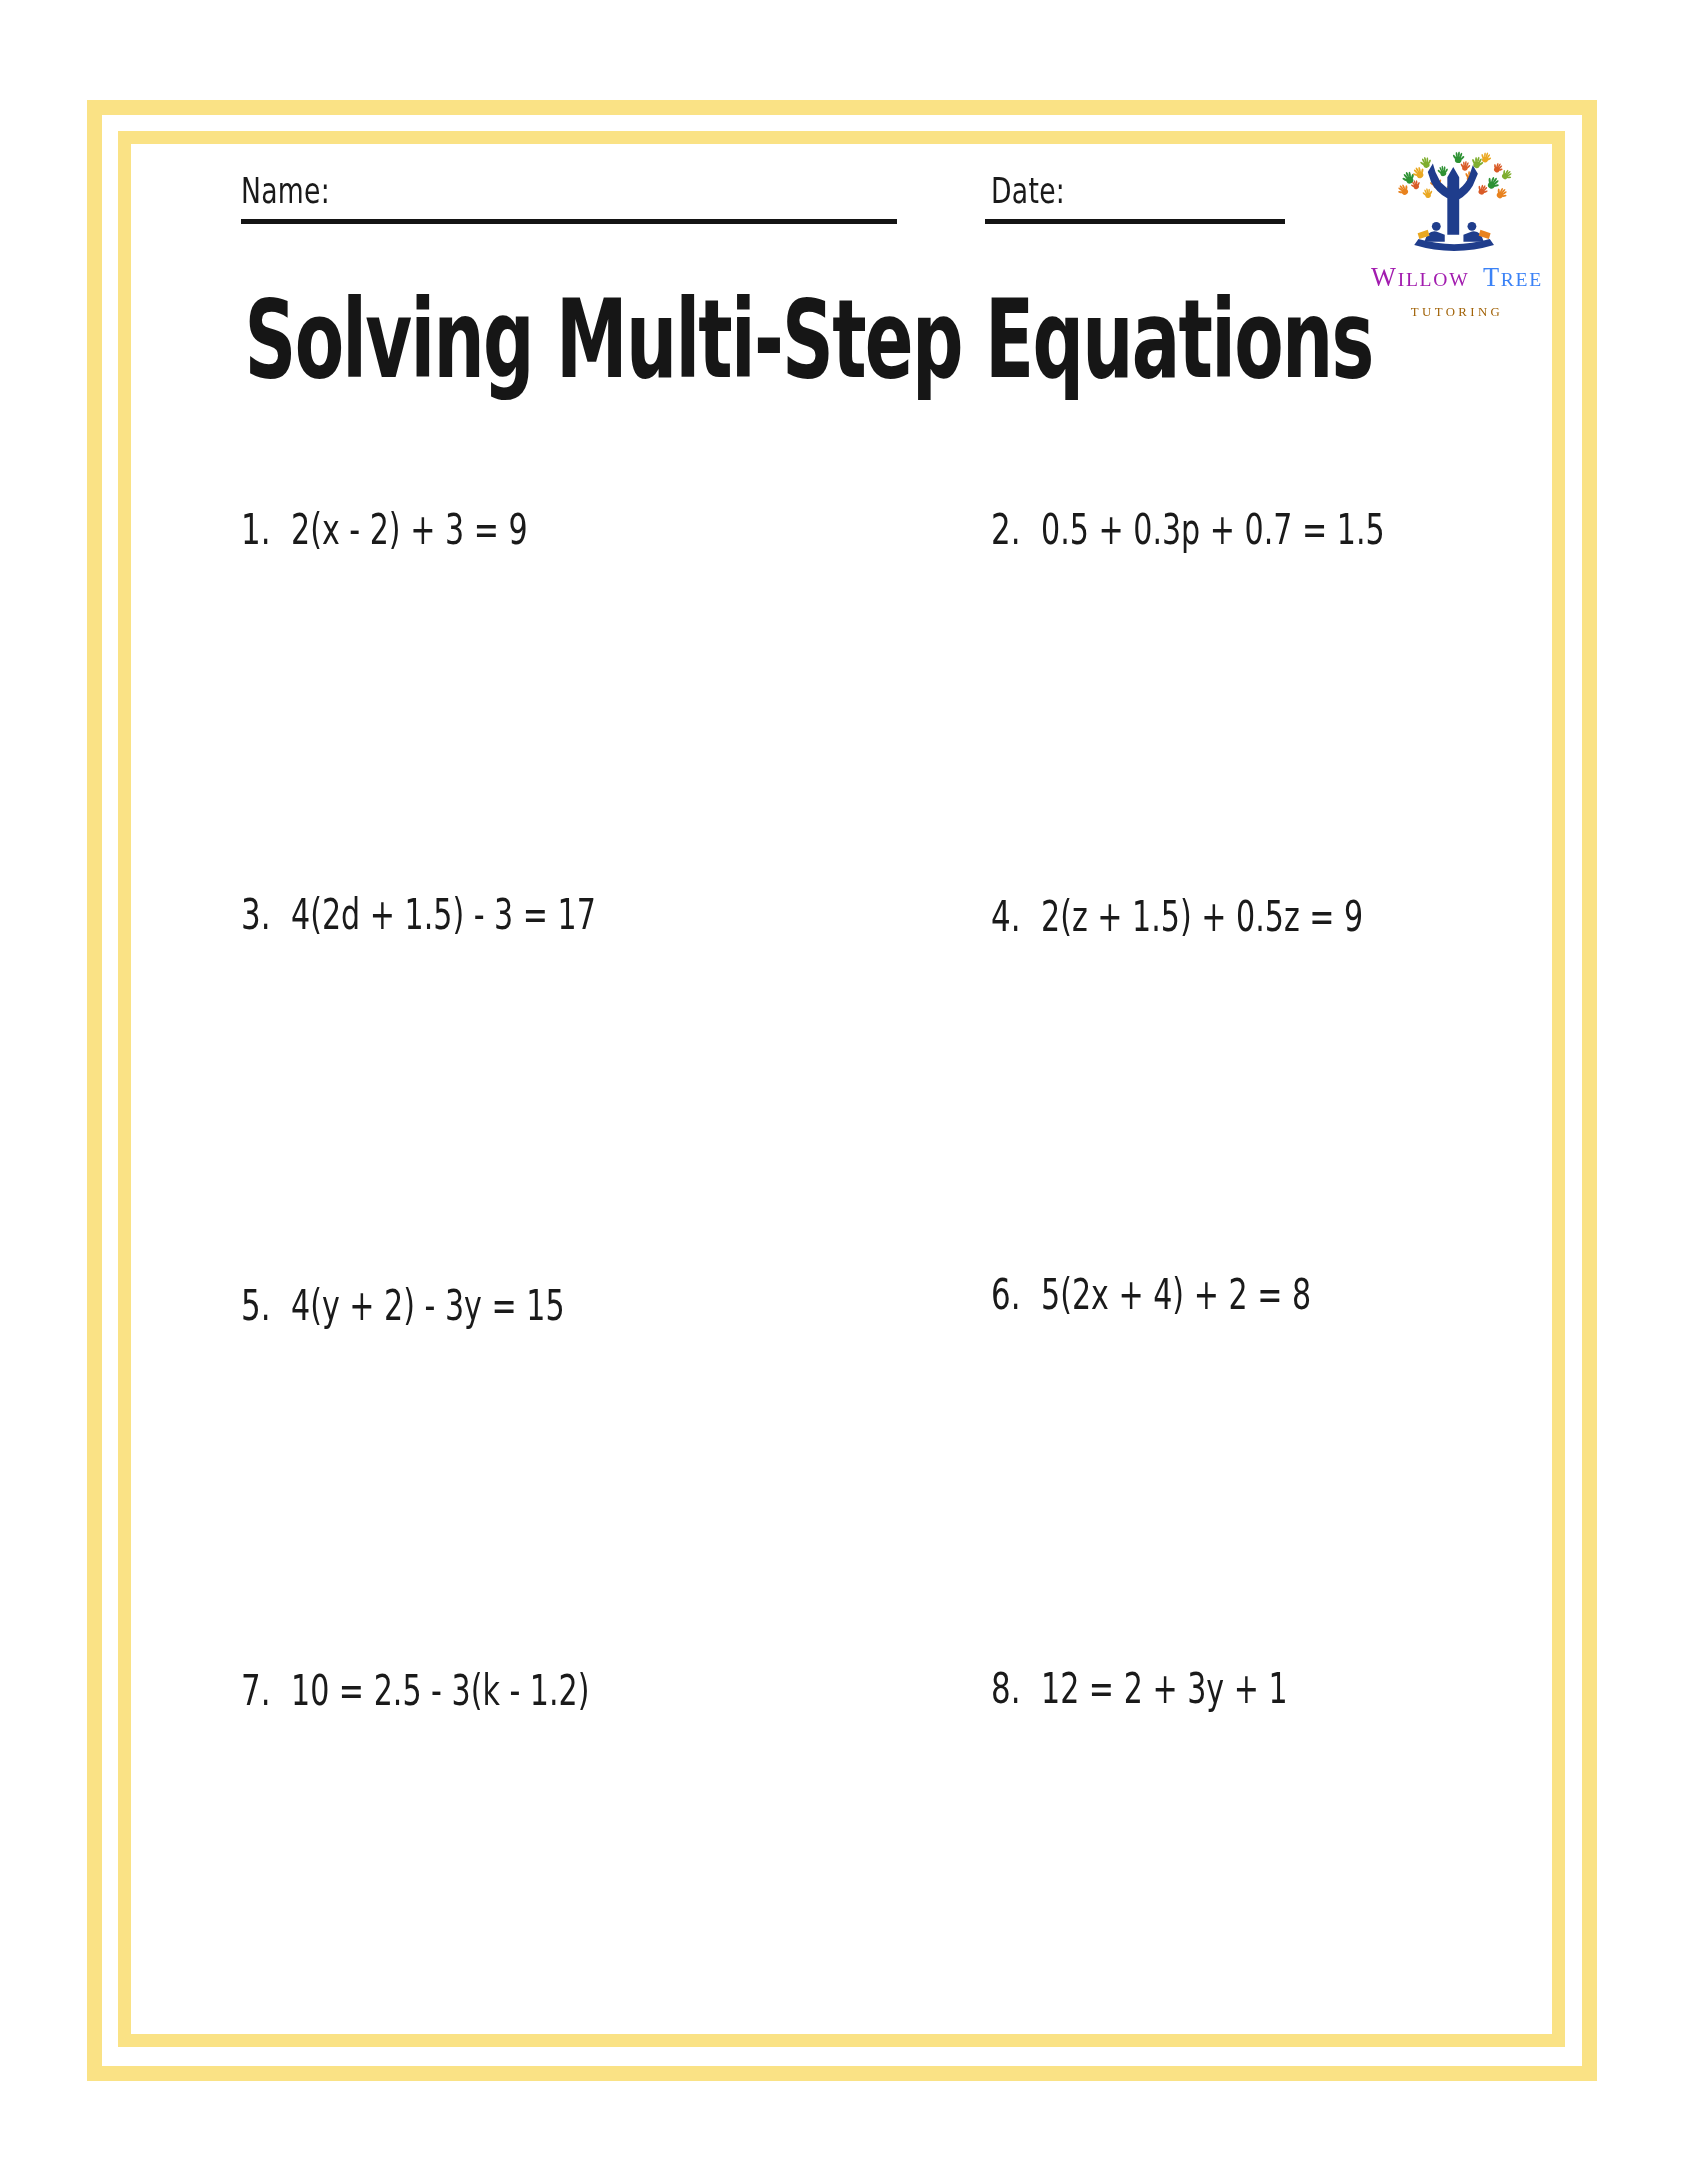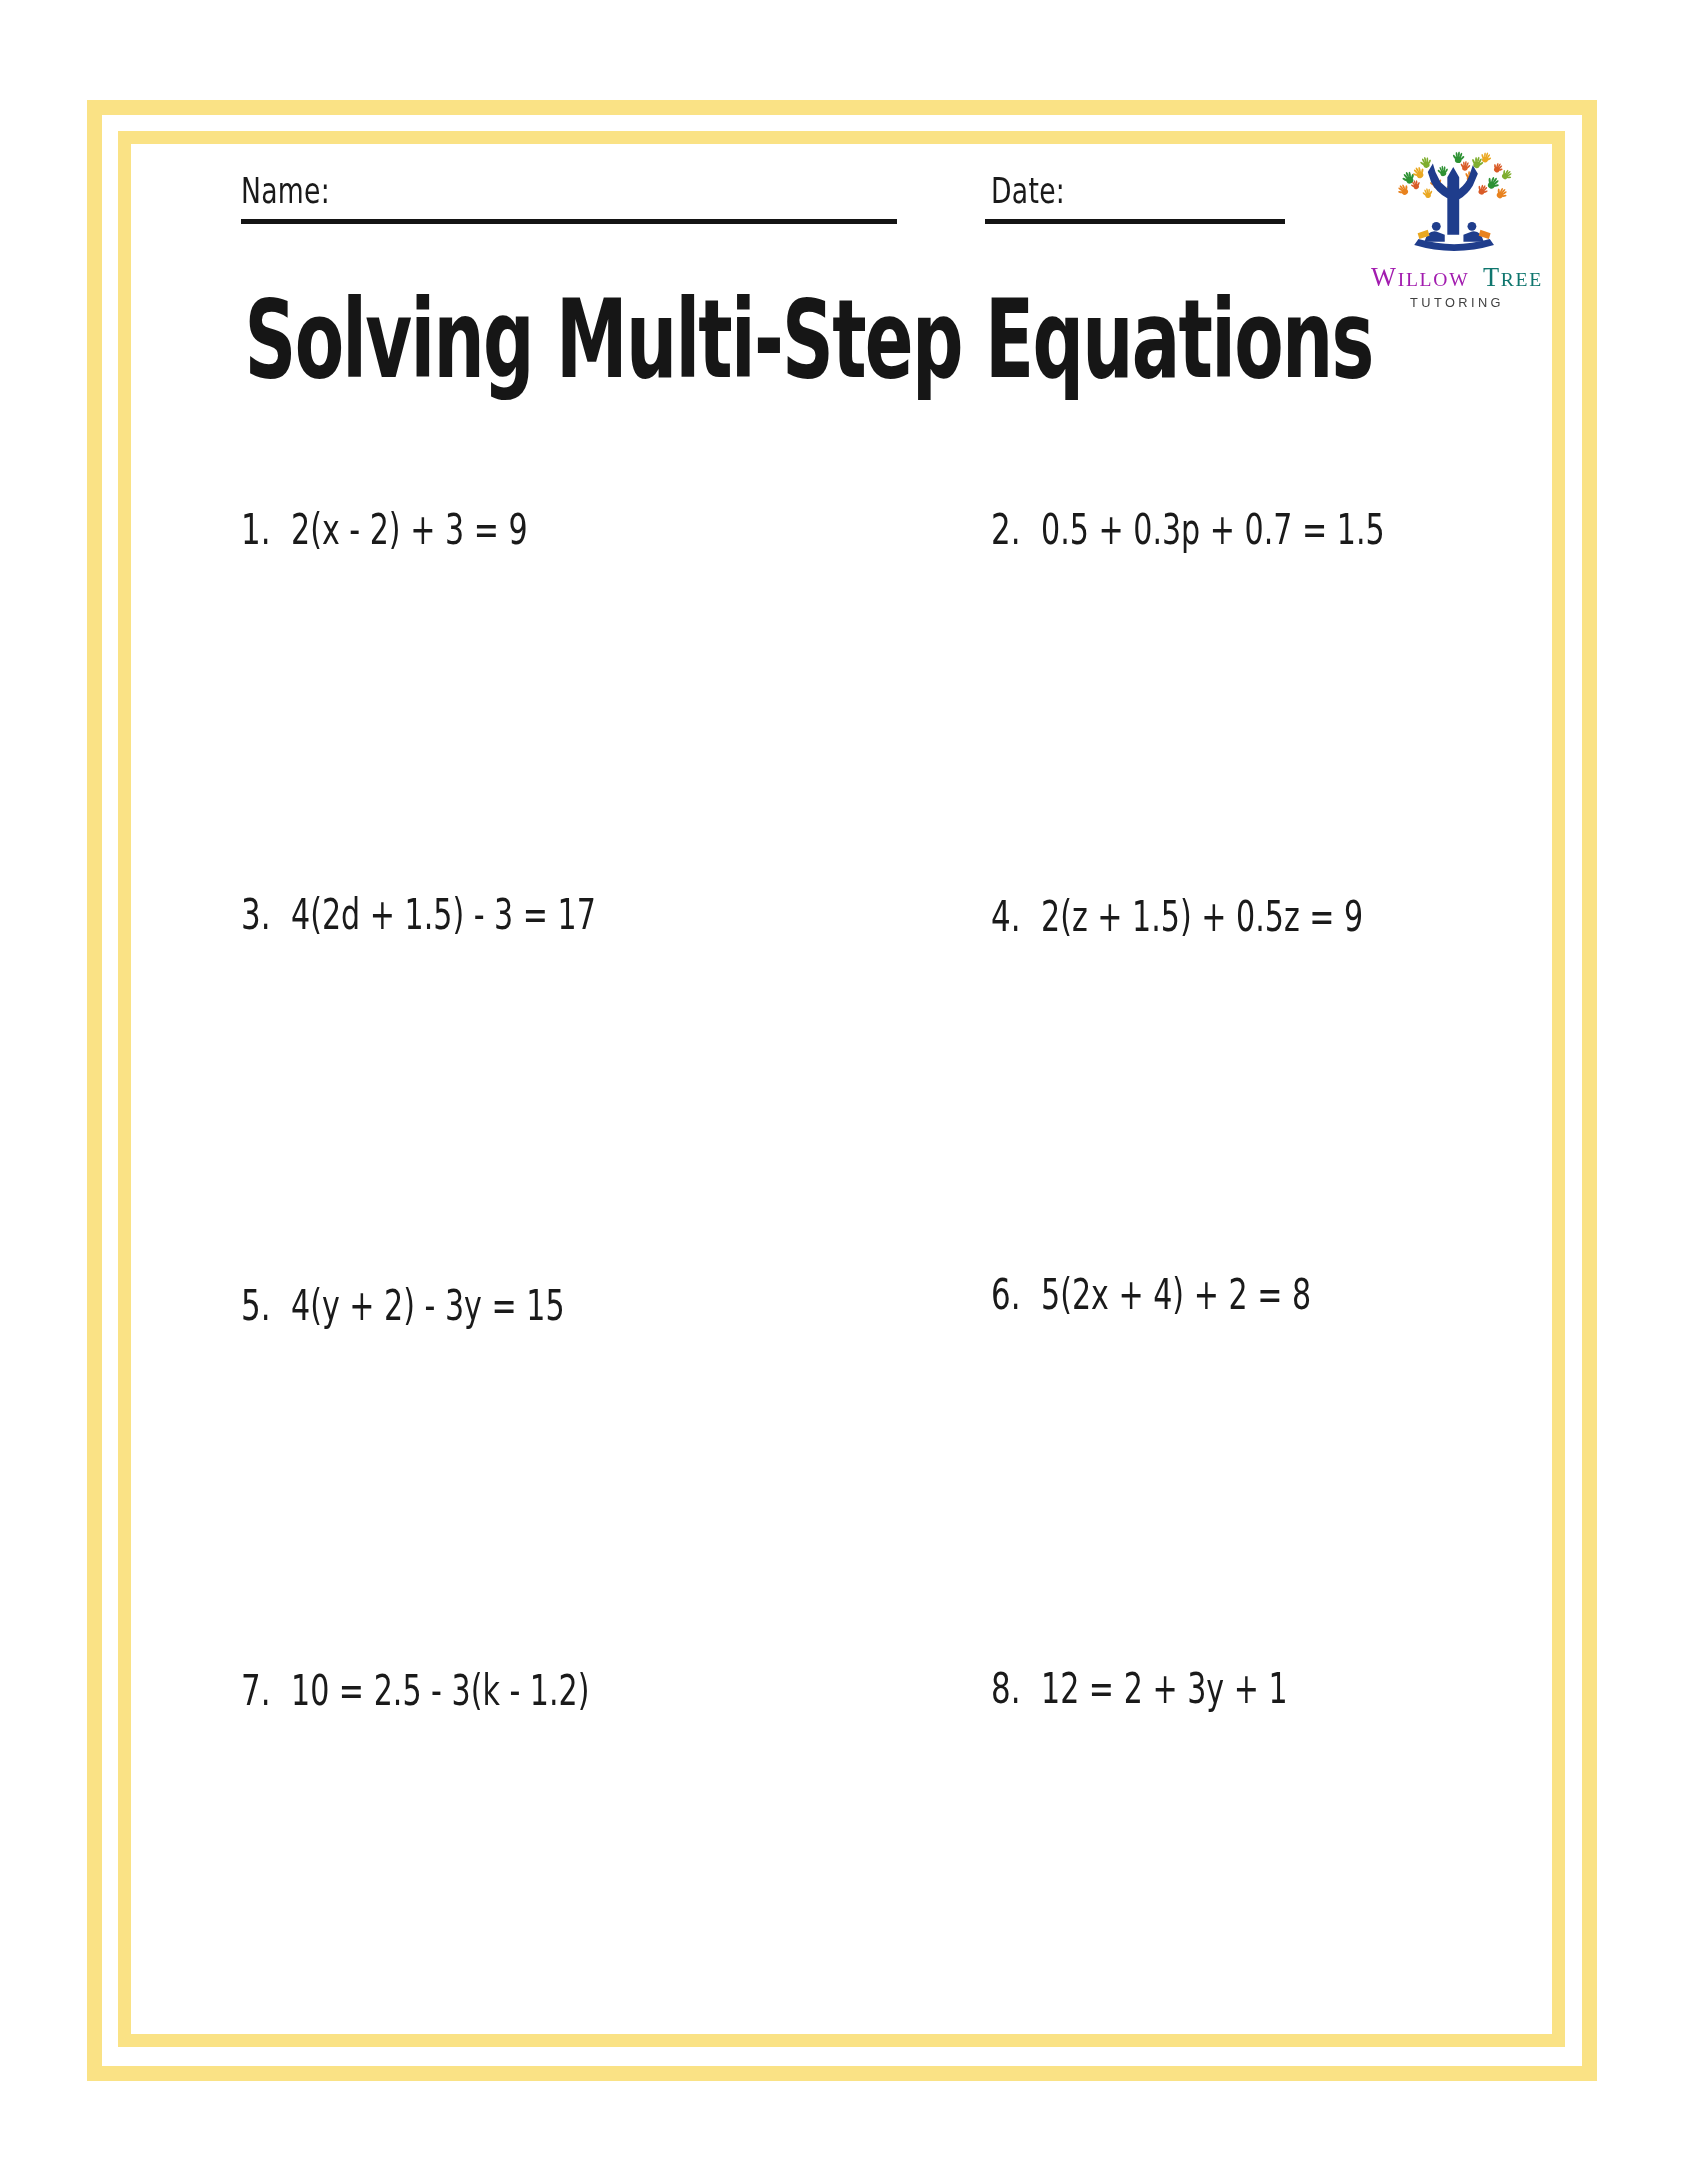--- a/index.html
+++ b/index.html
@@ -42,25 +42,25 @@
   .logo { position: absolute; left: 1370px; top: 150px; width: 174px; text-align: center; }
   .logo svg { display: block; margin: 0 auto; }
   .logo-line1 {
     font-family: "Liberation Serif", serif;
     font-size: 19.6px; letter-spacing: 1.7px; line-height: 1; margin-top: 1.7px;
     text-transform: uppercase; white-space: nowrap;
   }
   .logo-word { display: inline-block; }
   .logo-word::first-letter { font-size: 26.4px; }
   .w-blue  { color: #a21caf; }
-  .w-green { color: #0f766e; margin-left: 7px; }
+  .w-green { color: #3b82f6; margin-left: 7px; }
   .logo-line2 {
-    font-family: Liberation Sans, sans-serif;
-    font-size: 12.8px; letter-spacing: 3.4px; line-height: 1; margin-top: 7px;
-    text-transform: uppercase; color: #404040; white-space: nowrap;
+    font-family: Liberation Serif, serif;
+    font-size: 12.8px; letter-spacing: 3.4px; line-height: 1; margin-top: 16px;
+    text-transform: uppercase; color: #a16207; white-space: nowrap;
   }
 
   
   .title-wrap { position: absolute; left: 12px; right: 0; top: 283px; display: flex; justify-content: center; }
   .title {
     margin: 0; font-size: 109px; font-weight: 800; letter-spacing: -2.6px;
     transform: scaleX(0.66); line-height: 1.05; color: #161616;
   }
   .subtitle-wrap { position: absolute; left: 0; right: 0; top: 422px; display: flex; justify-content: center; }
   .subtitle { font-size: 44px; font-weight: 700; transform: scaleX(0.78); color: #181818; }

